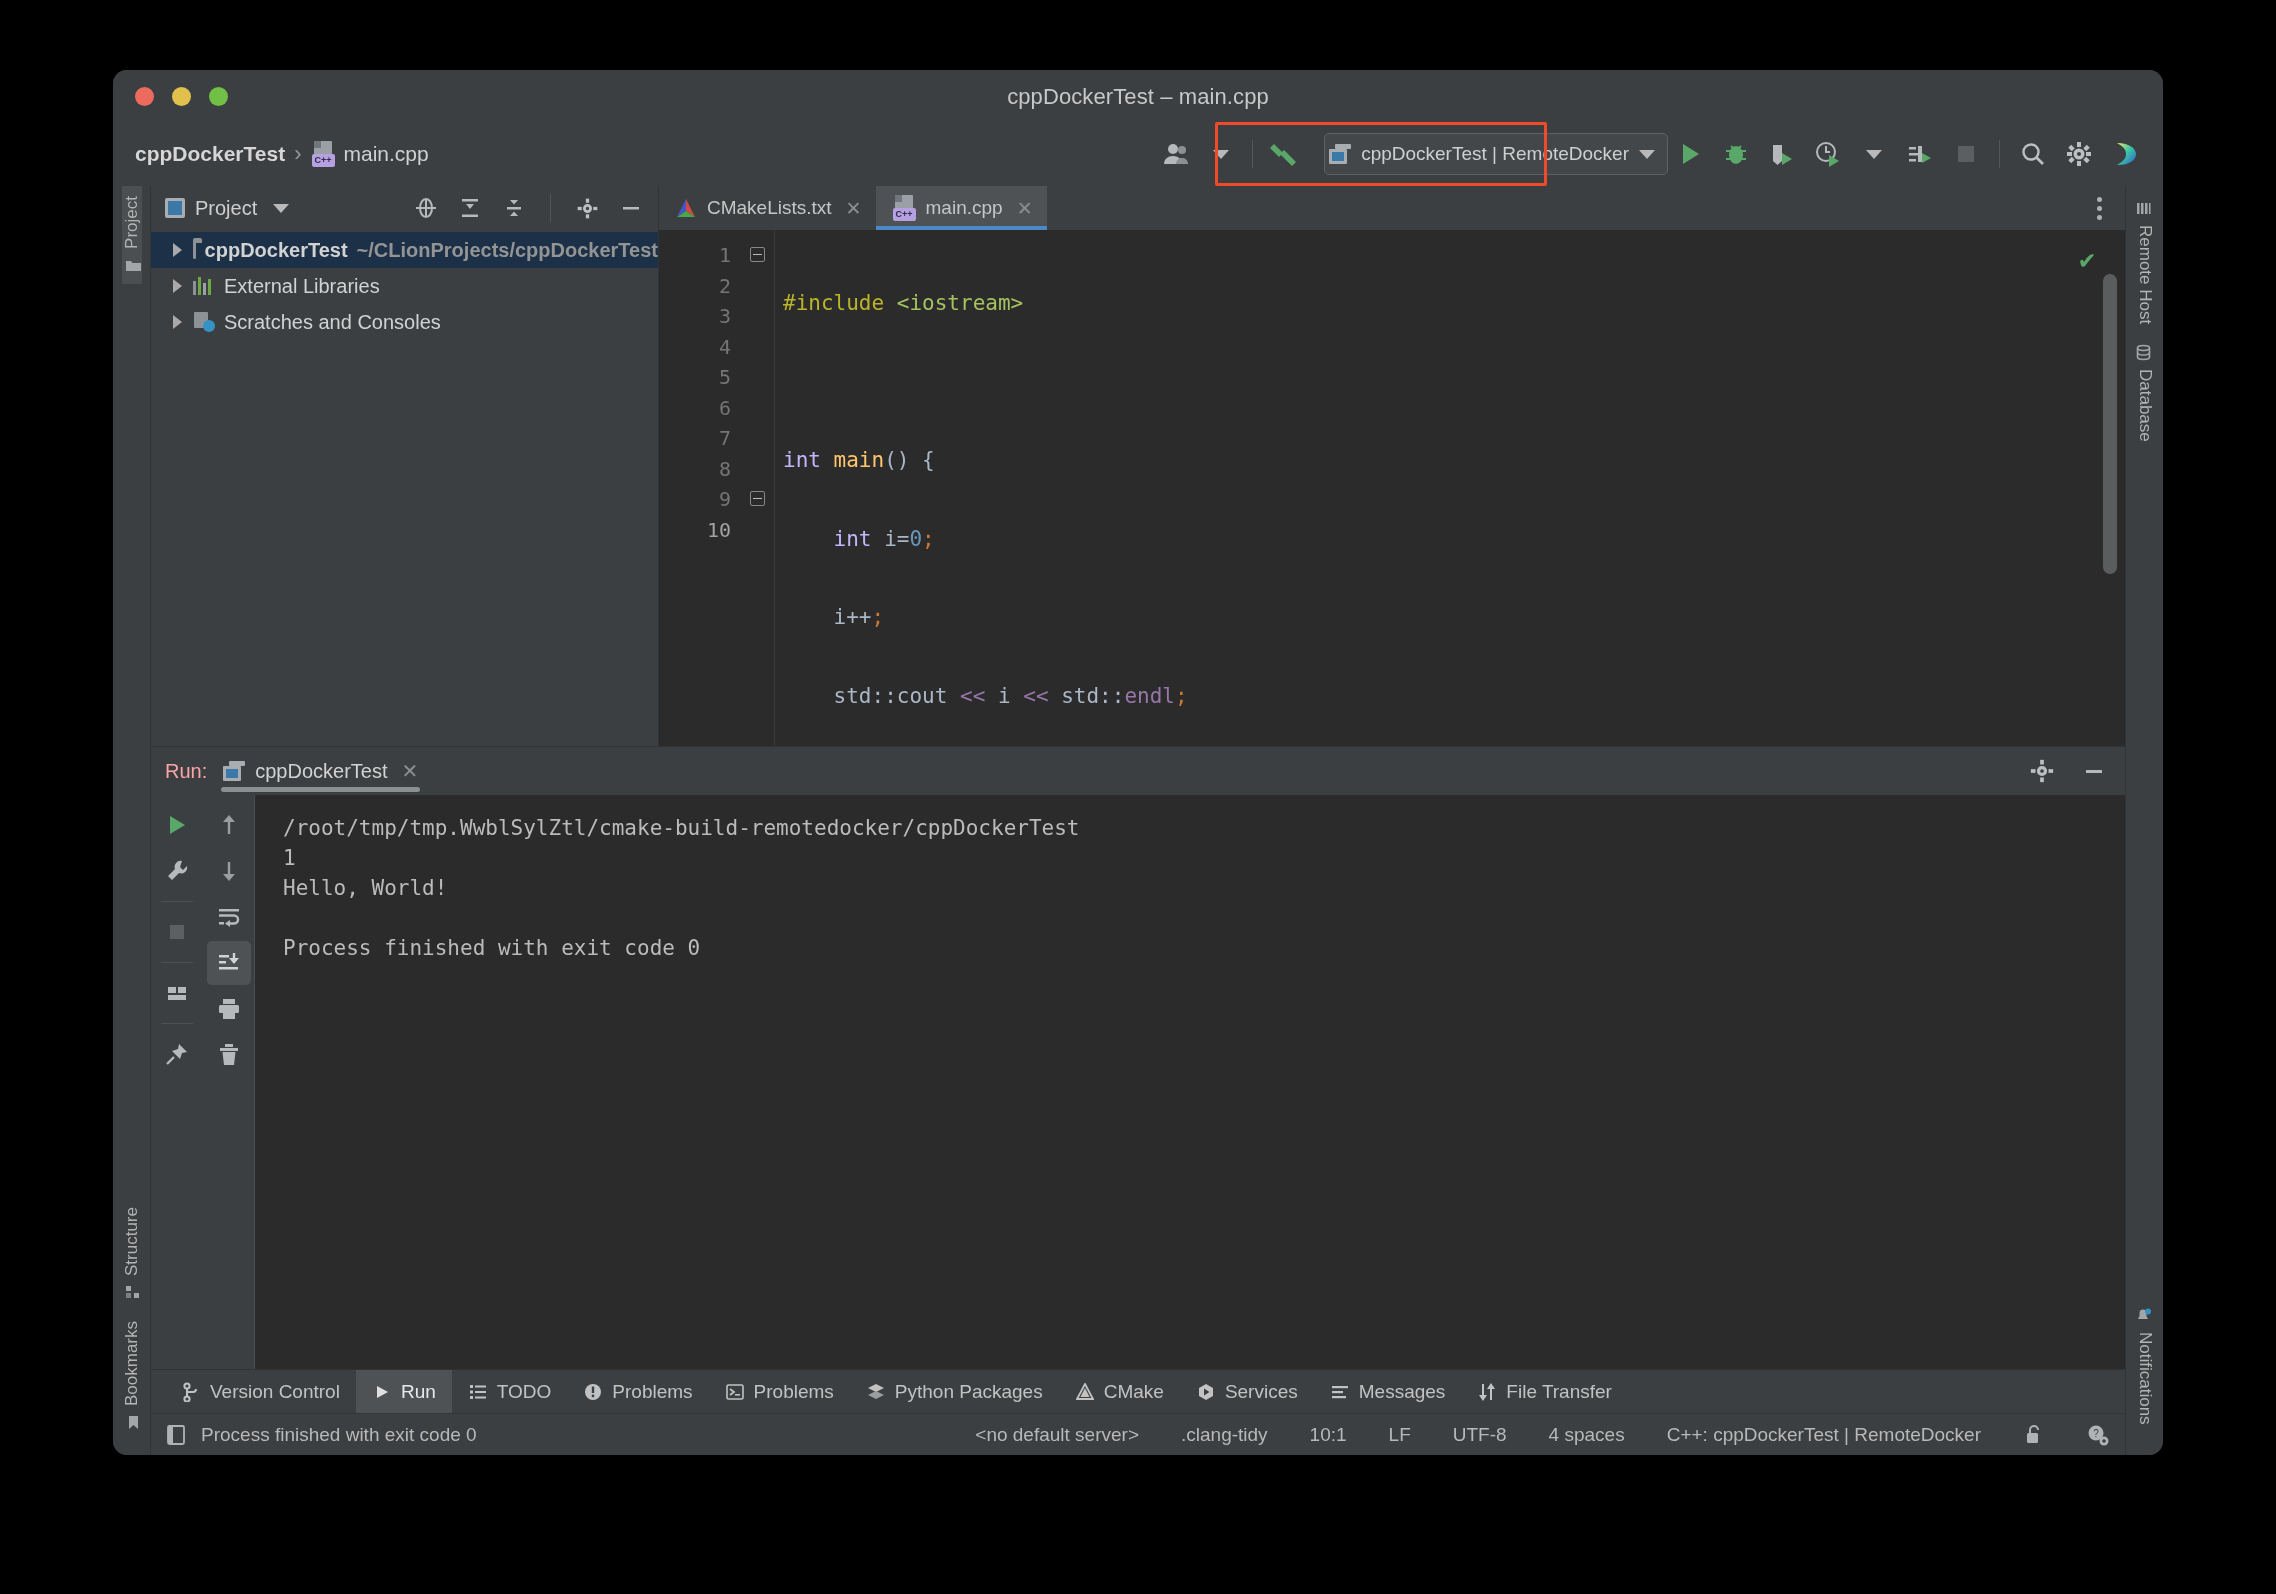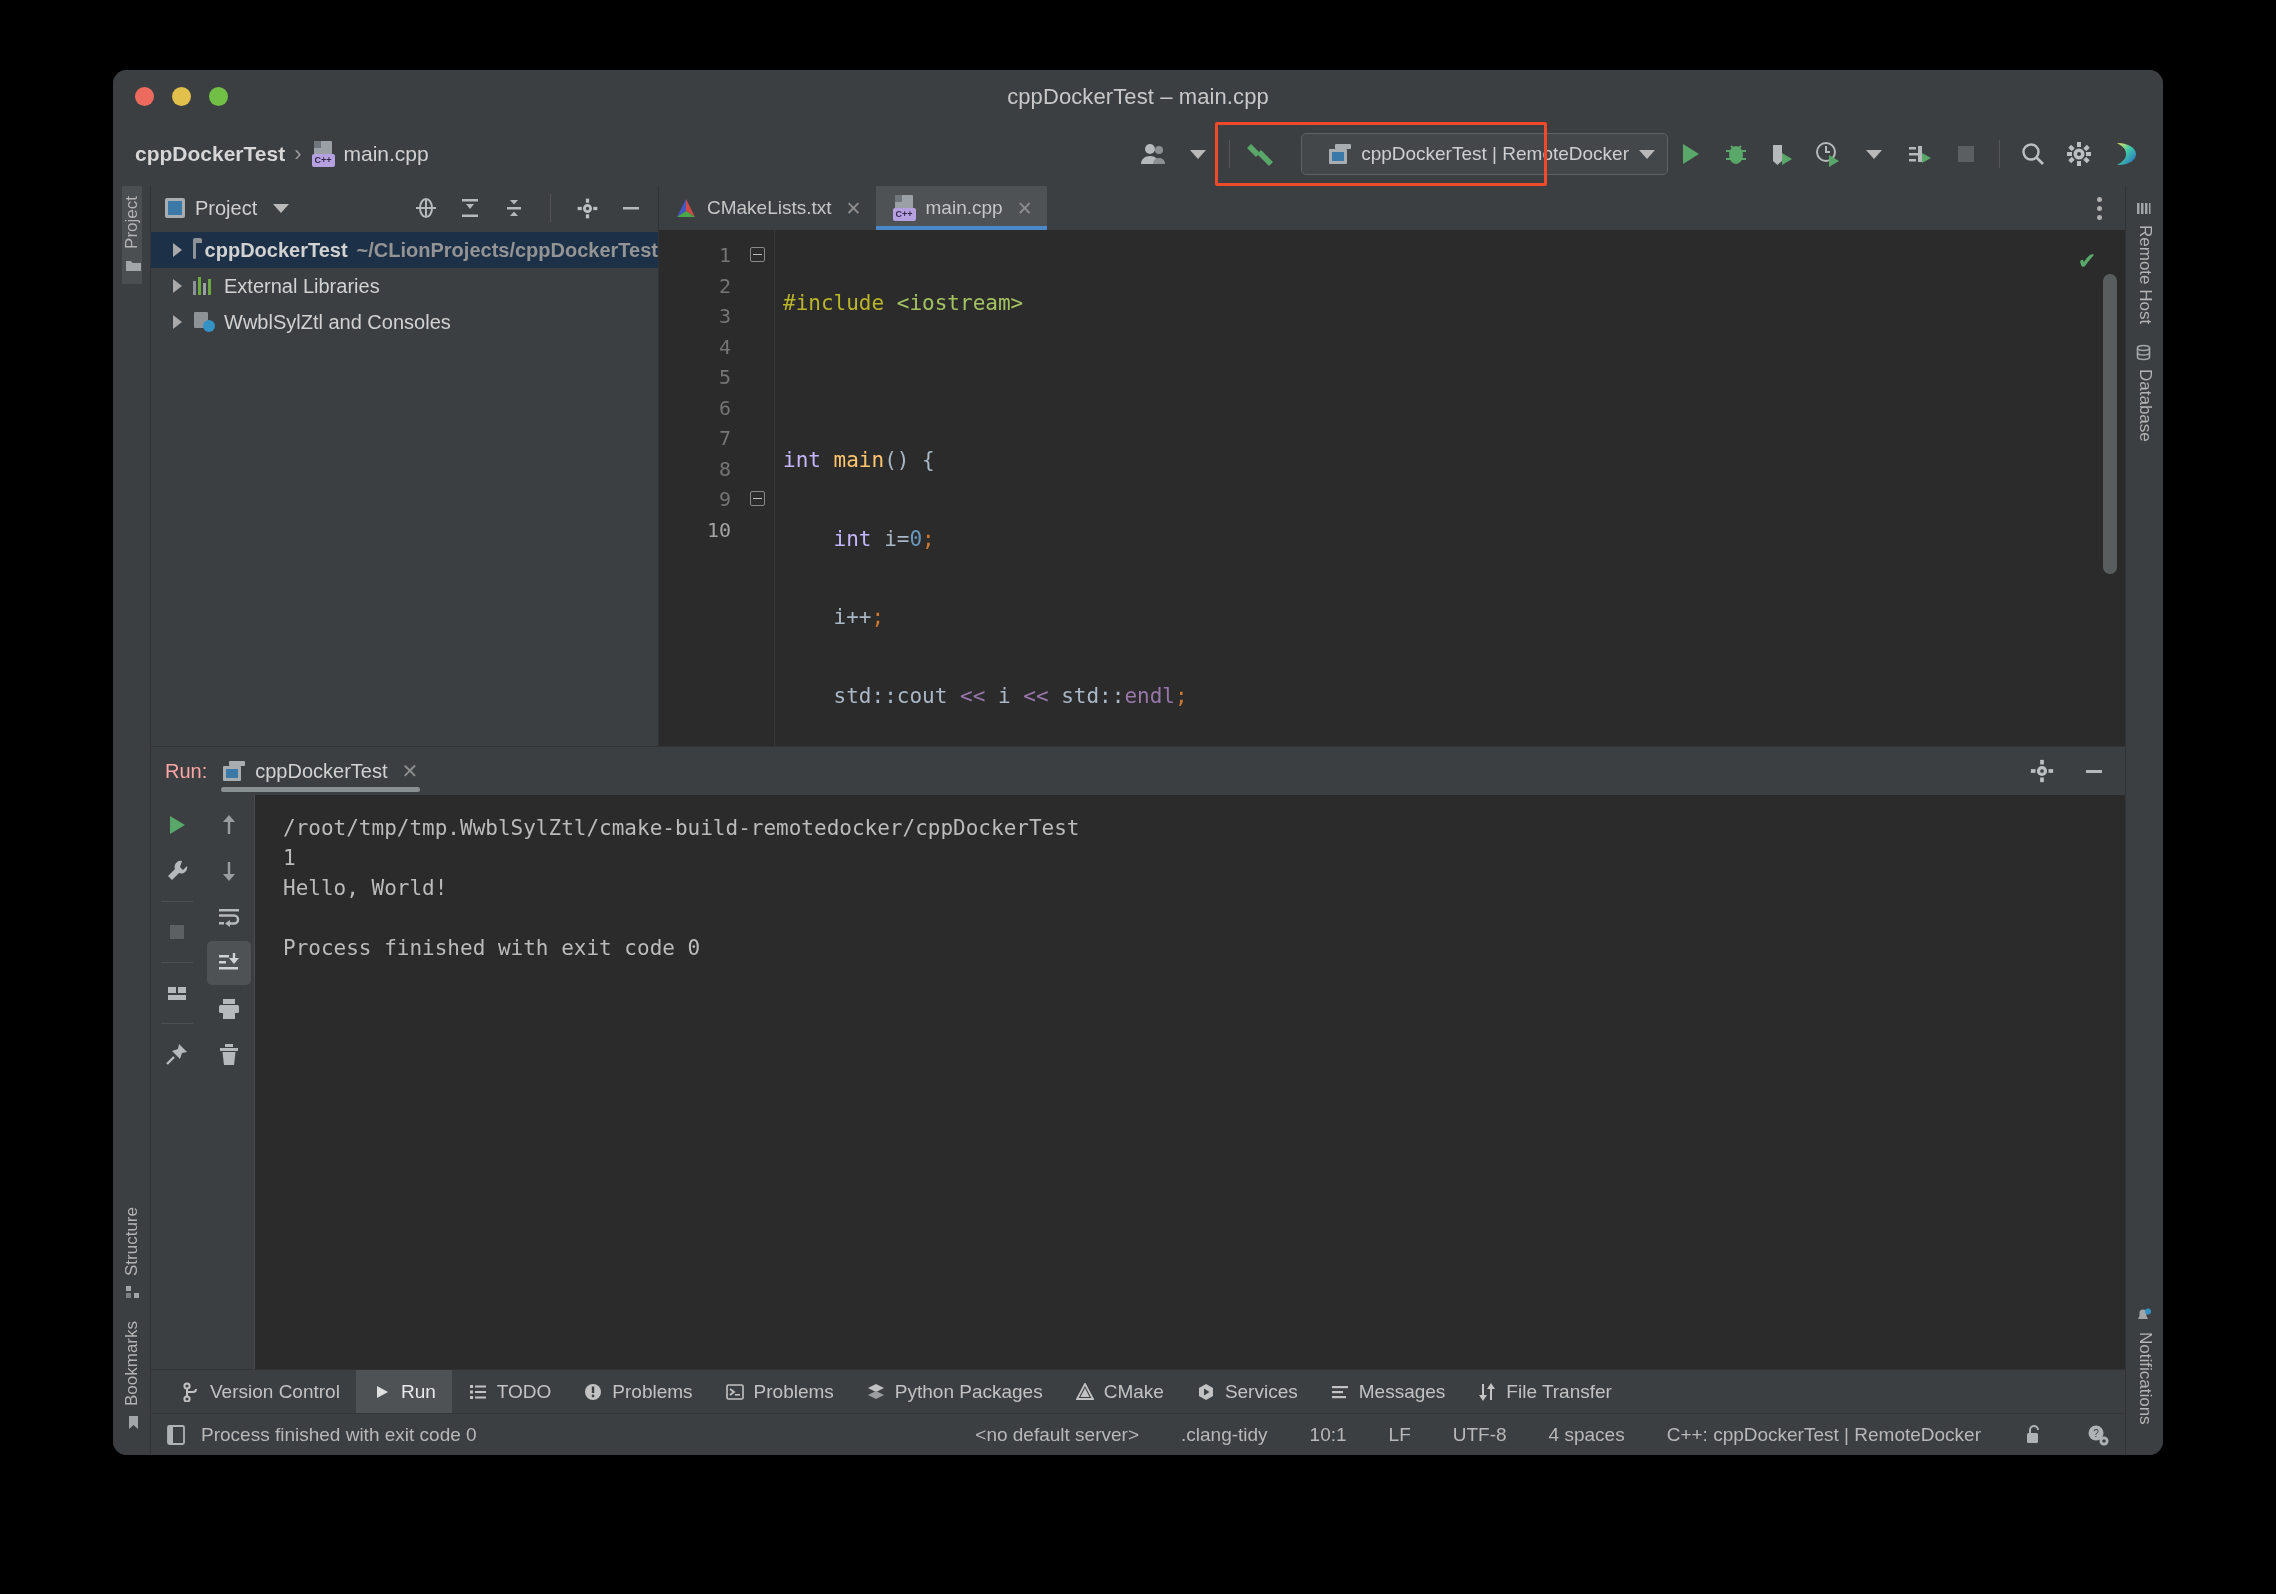--- a/index.html
+++ b/index.html
@@ -89,21 +89,21 @@
     position: absolute;
     left: 1102px; top: 0px;
     width: 332px; height: 64px;
     border: 3px solid #f04a2a;
     border-radius: 2px;
     pointer-events: none;
     z-index: 5;
   }
   #runconfig {
     display: flex; align-items: center; gap: 10px;
-    height: 42px; padding: 0 12px 0 27px;
+    height: 42px; padding: 0 12px 0 4px;
     border: 1px solid #5e6265; border-radius: 5px;
     background: #43474a;
     margin-left: 18px;
   }
   #runconfig .label { font-size: 19px; color: #cfcfcf; white-space: nowrap; }
   .caret-down {
     width: 0; height: 0;
     border-left: 8px solid transparent; border-right: 8px solid transparent;
     border-top: 9px solid #b9b9b9;
   }
@@ -545,21 +545,21 @@
                   <span style="height:16px;background:#6ea845"></span>
               </span>
               <span>External Libraries</span>
             </div>
             <div class="tree-row">
               <span class="chev"></span>
               <span class="scratch-ic">
                   <span class="pg"></span>
                   <span class="cl"></span>
                 </span>
-              <span>WwblSylZtl and Consoles</span>
+              <span>Scratches and Consoles</span>
             </div>
           </div>
         </div>
 
         <div id="editor-area">
           <div id="tabbar">
             <div class="etab">
               <span class="cmake-ic">
                 <svg width="22" height="20" viewBox="0 0 22 20">
                   <path d="M11 1 L20 19 L11 13 Z" fill="#d14a45"></path>

